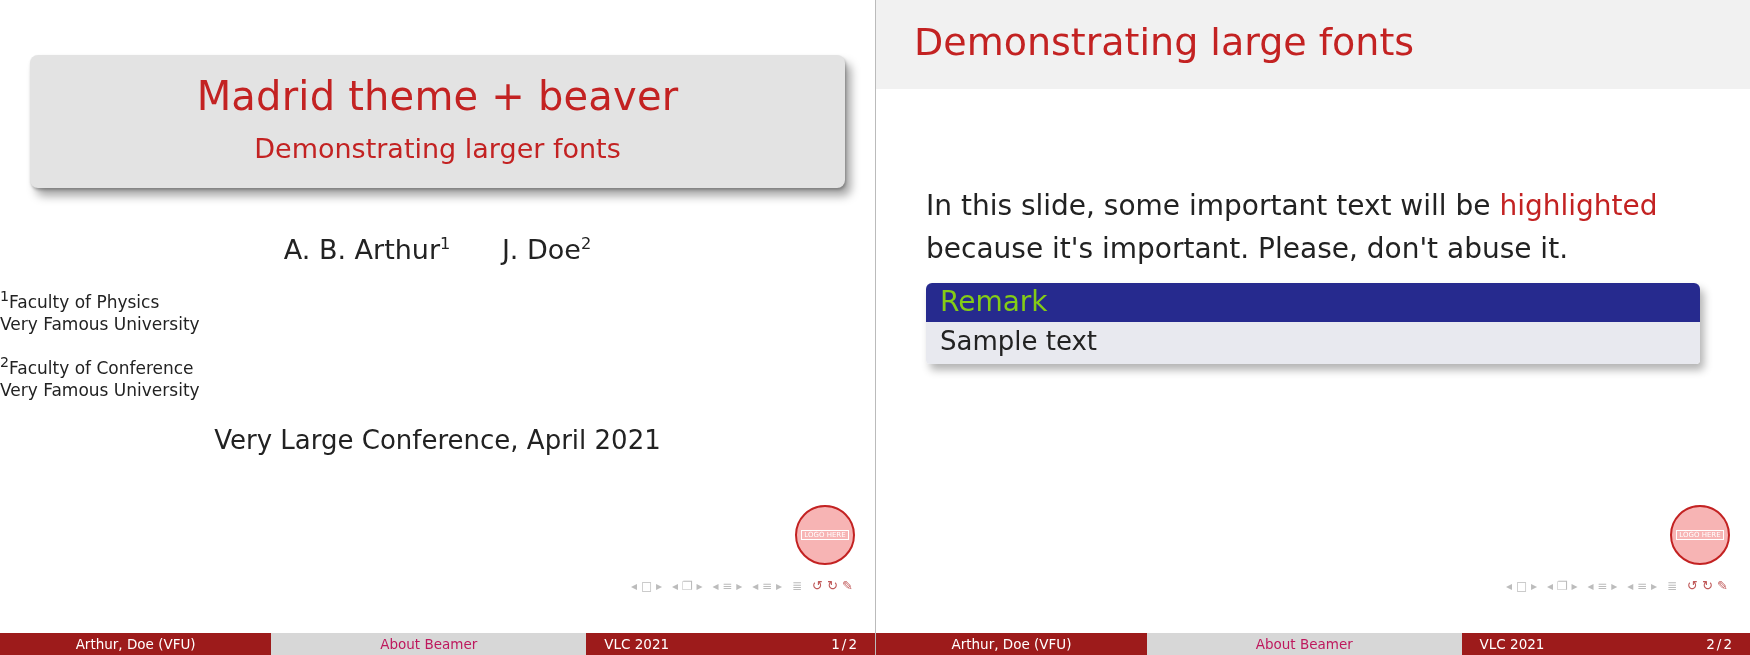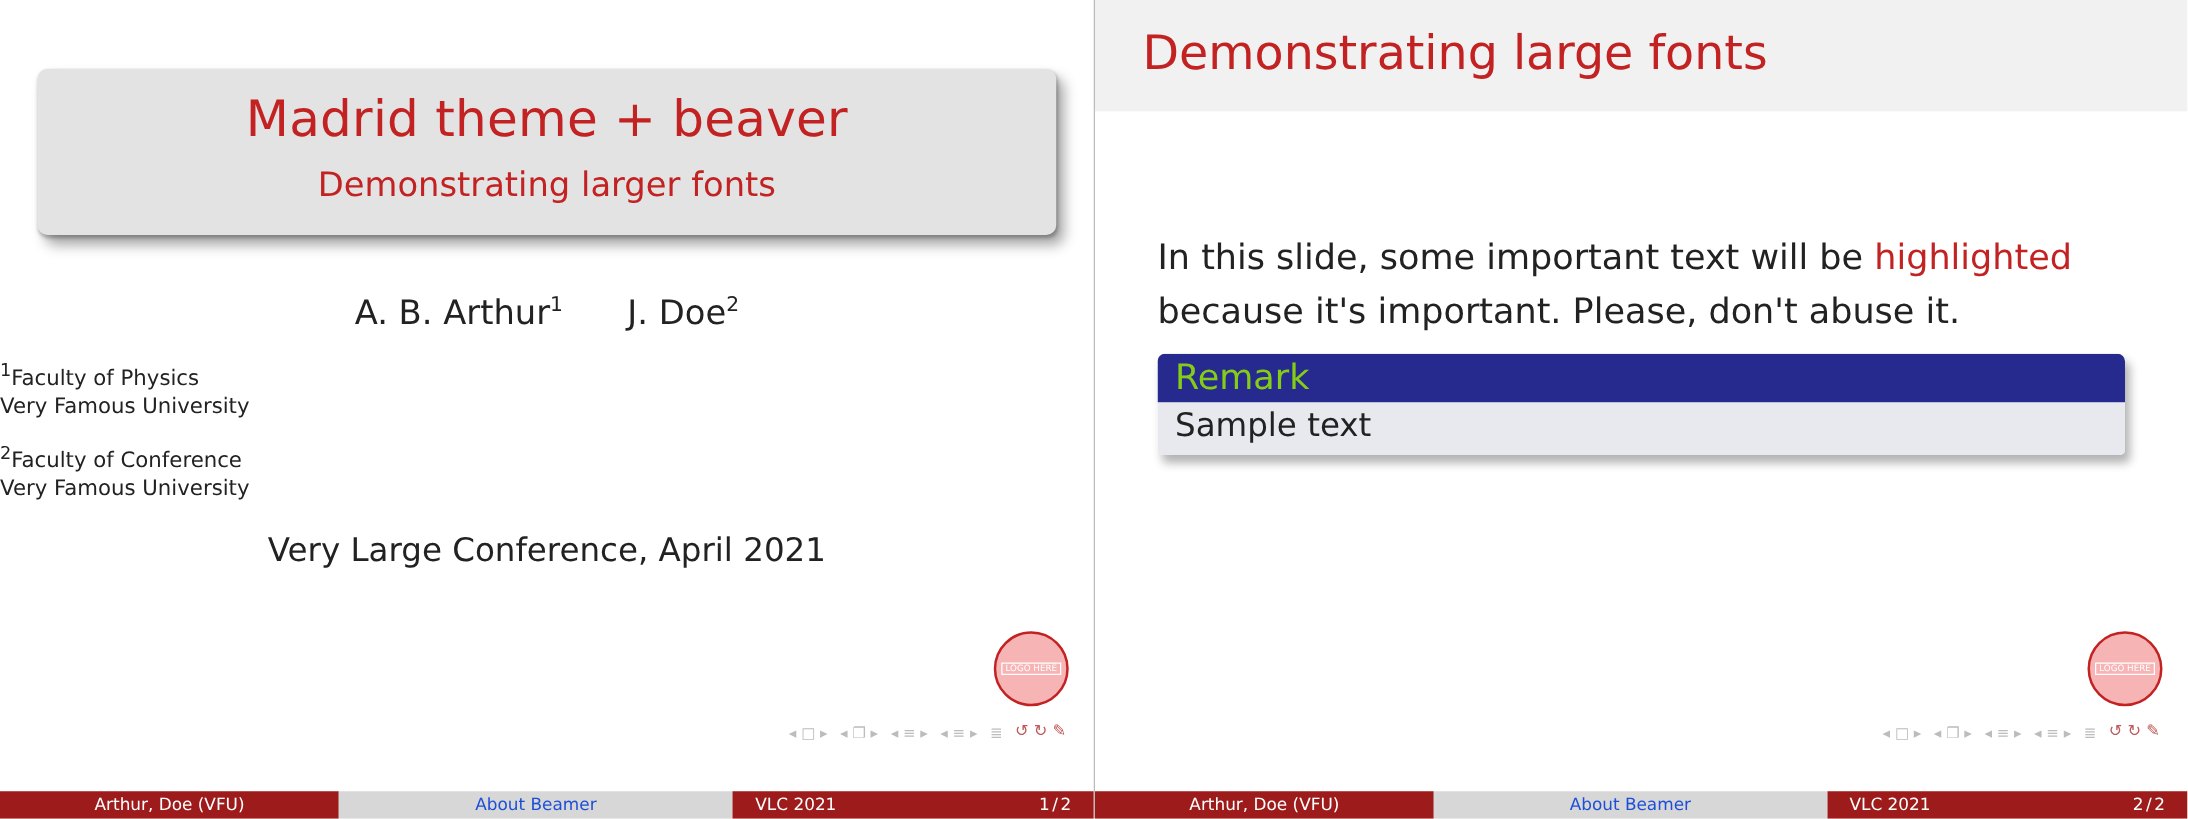--- a/index.html
+++ b/index.html
@@ -32,21 +32,21 @@
 
 
 .navsyms{position:absolute;right:22px;bottom:62px;font-size:12px;color:#bcbcbc;display:flex;gap:10px;align-items:center}
 .navsyms .grp{display:flex;gap:1px;align-items:center}
 .navsyms .undo{color:#c05a5a;font-size:13px}
 
 
 .footer{position:absolute;left:0;right:0;bottom:0;height:22px;display:flex;font-size:13.5px}
 .footer .seg{display:flex;align-items:center;justify-content:center;height:100%}
 .seg.a{width:31%;background:#9d1b1b;color:#fff;font-weight:400}
-.seg.b{width:36%;background:#d7d7d7;color:#1d4ed8}
+.seg.b{width:36%;background:#d7d7d7;color:#be185d}
 .seg.c{flex:1;background:#9d1b1b;color:#fff;display:flex;justify-content:space-between;padding:0 18px;align-items:center}
 .seg.c .pg .slash{margin:0 2px}
 </style>
 </head>
 <body>
 
 <div class="page">
 
   <div class="slide">
     <div class="title-box">

